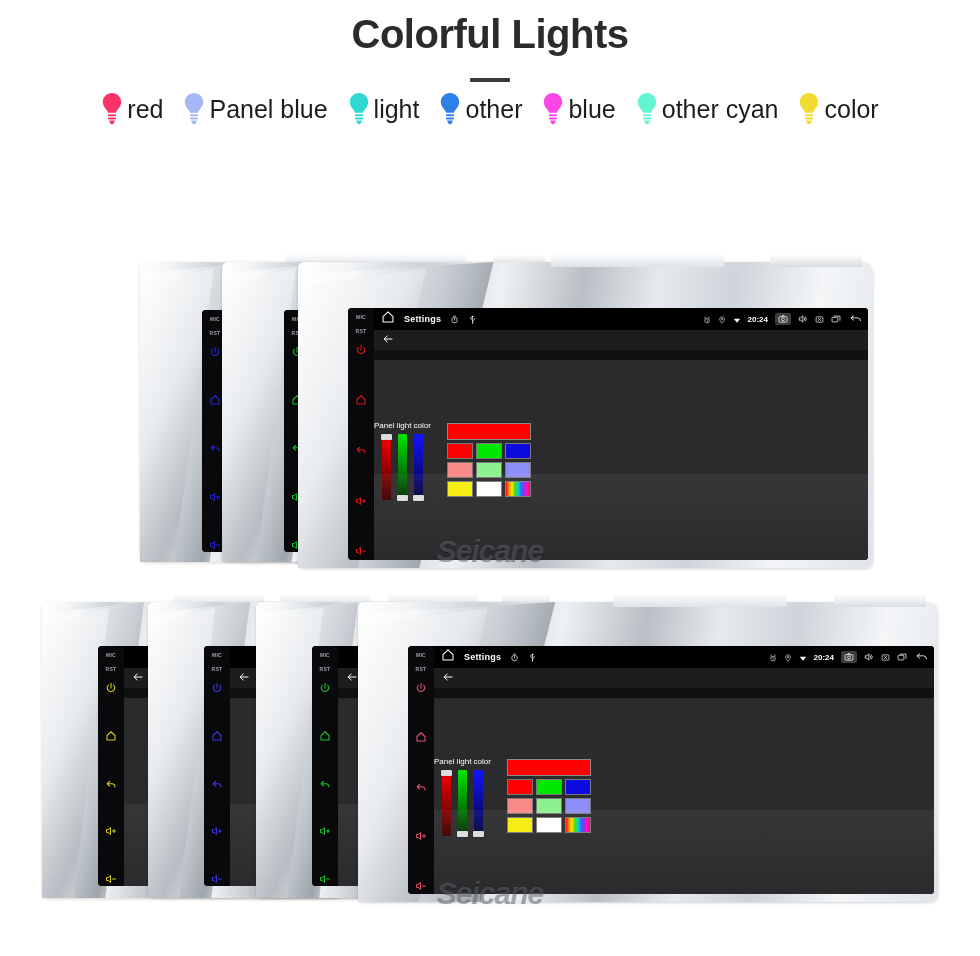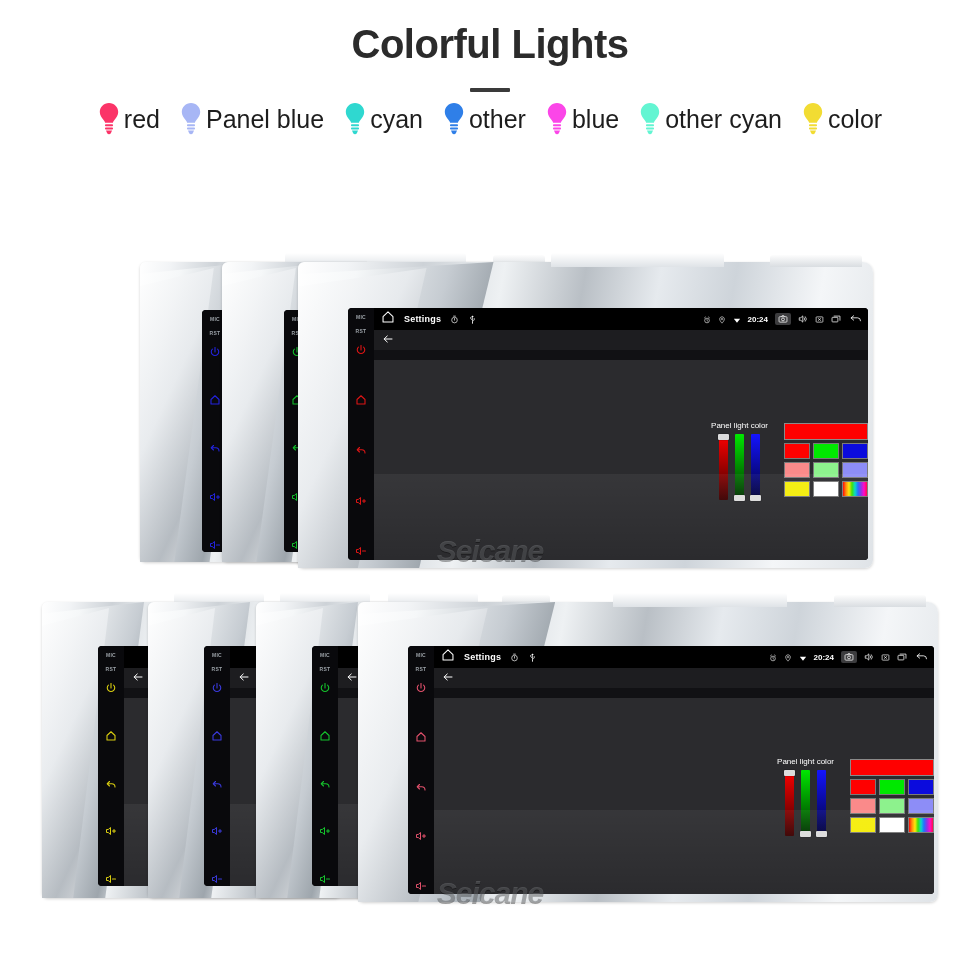--- a/index.html
+++ b/index.html
@@ -4,21 +4,21 @@
 <style>
   html,body{margin:0;padding:0;}
   body{
     width:980px;height:956px;background:#ffffff;
     font-family:"Liberation Sans", sans-serif;
     overflow:hidden;position:relative;
   }
   .page{position:relative;width:980px;height:956px;}
 
   
-  .header{text-align:center;padding-top:22px;}
+  .header{text-align:center;padding-top:12px;}
   .title{
     font-size:40px;font-weight:bold;color:#2b2b2b;letter-spacing:-0.5px;
     line-height:1.1;margin:0;
   }
   .divider{
     width:40px;height:4px;background:#3a3a3a;margin:22px auto 0 auto;border-radius:1px;
   }
   .subtitle{
     margin:18px auto 0 auto;width:920px;
     font-size:26px;color:#262626;line-height:1.37;text-align:center;
@@ -107,21 +107,21 @@
   .sb-title{font-size:9px;font-weight:bold;color:#ffffff;letter-spacing:.2px;}
   .sb-right{margin-left:auto;display:flex;align-items:center;gap:7px;}
   .sb-time{font-size:8px;font-weight:bold;color:#ffffff;}
   .sb-hl{background:#3c3c3e;border-radius:2px;padding:1px 3px;display:flex;align-items:center;}
 
   .actionbar{
     height:20px;background:#1d1d20;display:flex;align-items:center;padding-left:8px;
   }
   .content{
     position:absolute;left:0;right:0;top:42px;bottom:0;background:#2b2b2e;
-    display:flex;align-items:center;justify-content:flex-end;gap:16px;margin-top:10px;
+    display:flex;align-items:center;justify-content:flex-start;gap:16px;margin-top:10px;
   }
   .panel-wrap{display:flex;flex-direction:column;align-items:center;}
   .panel-label{font-size:8px;color:#ffffff;margin-bottom:4px;white-space:nowrap;}
   .sliders{display:flex;gap:7px;align-items:flex-start;}
   .slider{width:9px;height:66px;border-radius:1px;position:relative;}
   .s-red{background:linear-gradient(180deg,#ff0000 0%,#3a0000 100%);}
   .s-green{background:linear-gradient(180deg,#00e800 0%,#002b00 100%);}
   .s-blue{background:linear-gradient(180deg,#1414ff 0%,#000033 100%);}
   .thumb{
     position:absolute;left:-1px;width:11px;height:6px;background:#dcdcdc;
@@ -186,21 +186,21 @@
       </div>
       <div class="legend-item">
         <span>
           <svg class="bulb" viewBox="0 0 22 34" width="22" height="34" aria-hidden="true">
             <path fill="#2fd8d0" d="M11 1 C5.8 1 1.8 5 1.8 10 c0 3.4 1.9 5.6 3.4 7.4 1.1 1.3 1.7 2.2 1.9 3.4 h7.8 c0.2-1.2 0.8-2.1 1.9-3.4 1.5-1.8 3.4-4 3.4-7.4 C20.2 5 16.2 1 11 1 Z"></path>
             <rect fill="#2fd8d0" x="7.0" y="22.2" width="8" height="2.1" rx="0.8"></rect>
             <rect fill="#2fd8d0" x="7.0" y="25.4" width="8" height="2.1" rx="0.8"></rect>
             <path fill="#2fd8d0" d="M8.0 28.6 h6 l-1.2 2.6 a2 2 0 0 1 -3.6 0 Z"></path>
           </svg>
         </span>
-        <span class="legend-label">cyan</span>
+        <span class="legend-label">light</span>
       </div>
       <div class="legend-item">
         <span>
           <svg class="bulb" viewBox="0 0 22 34" width="22" height="34" aria-hidden="true">
             <path fill="#2f7fe8" d="M11 1 C5.8 1 1.8 5 1.8 10 c0 3.4 1.9 5.6 3.4 7.4 1.1 1.3 1.7 2.2 1.9 3.4 h7.8 c0.2-1.2 0.8-2.1 1.9-3.4 1.5-1.8 3.4-4 3.4-7.4 C20.2 5 16.2 1 11 1 Z"></path>
             <rect fill="#2f7fe8" x="7.0" y="22.2" width="8" height="2.1" rx="0.8"></rect>
             <rect fill="#2f7fe8" x="7.0" y="25.4" width="8" height="2.1" rx="0.8"></rect>
             <path fill="#2f7fe8" d="M8.0 28.6 h6 l-1.2 2.6 a2 2 0 0 1 -3.6 0 Z"></path>
           </svg>
         </span>

